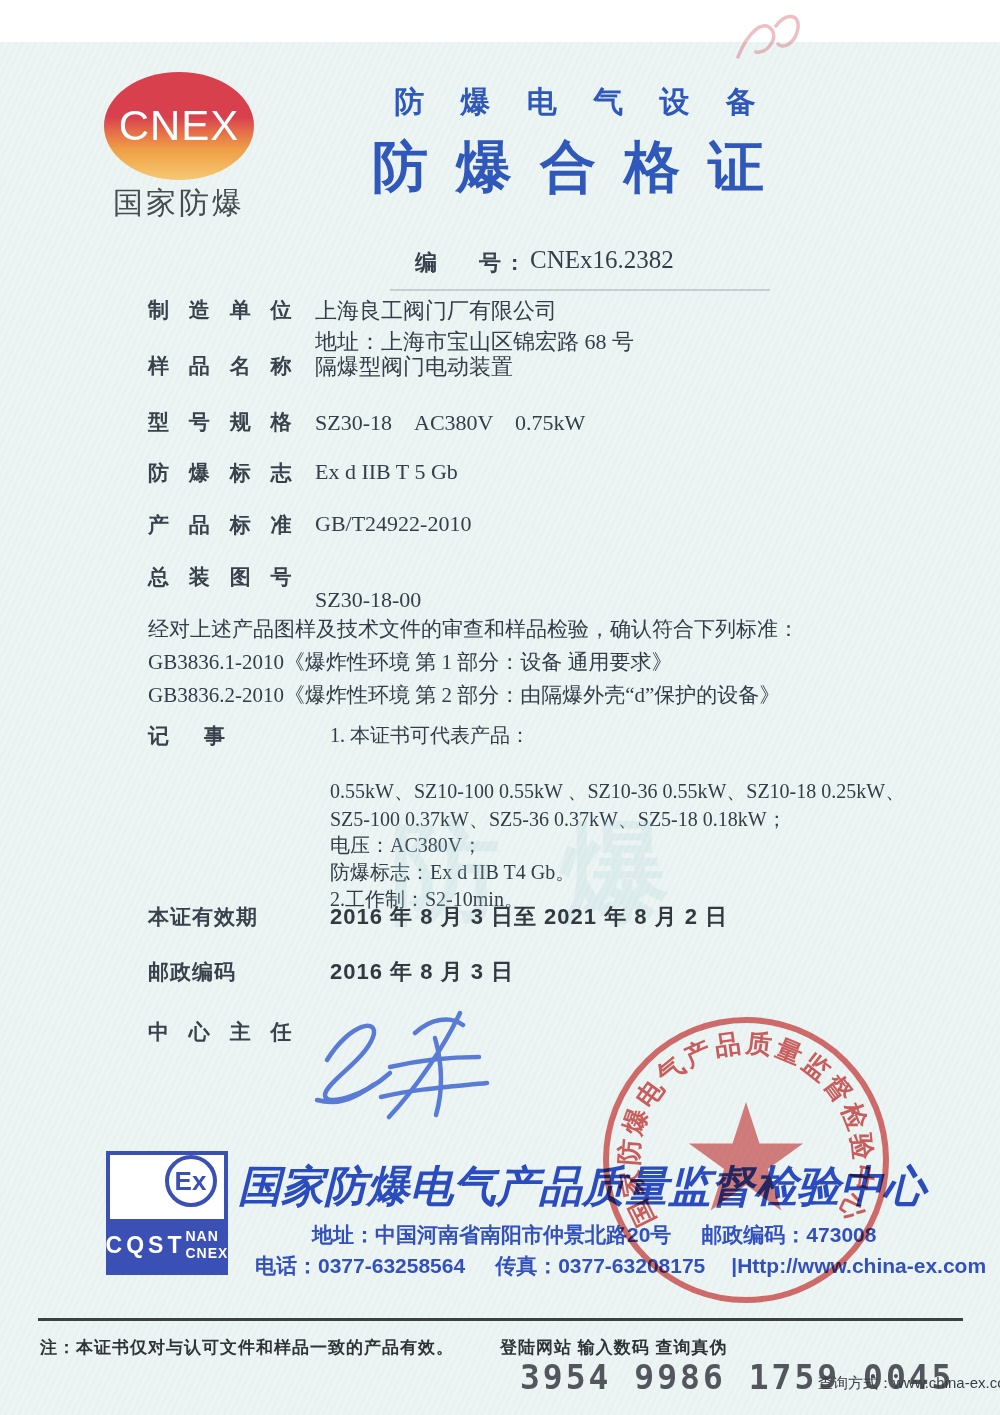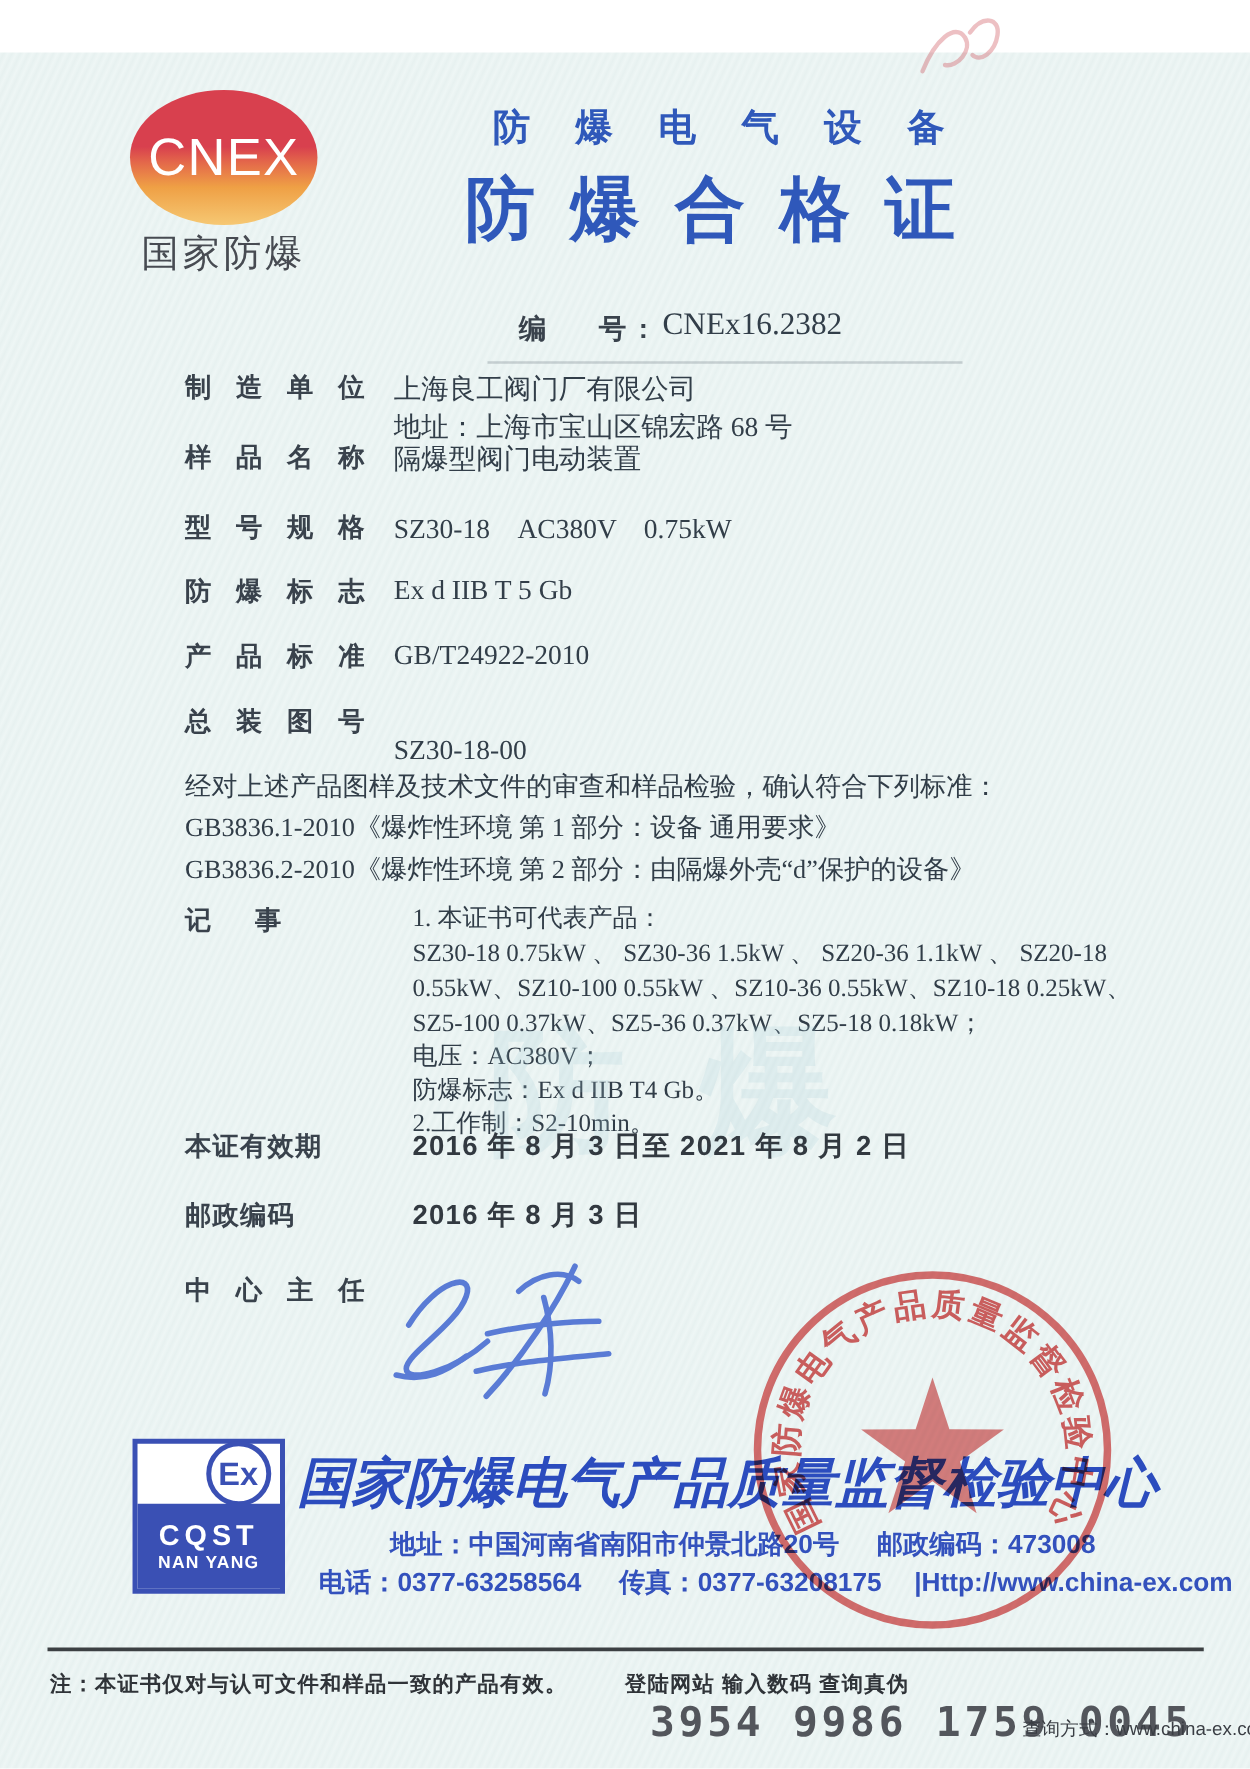--- a/index.html
+++ b/index.html
@@ -30,25 +30,25 @@
   .stmt{position:absolute;left:148px;width:780px;line-height:33px;
     font-family:"Liberation Serif","DejaVu Serif",serif;color:#313d48;font-size:21px;white-space:nowrap;}
   .rmk{position:absolute;left:330px;width:640px;line-height:27px;
     font-family:"Liberation Serif","DejaVu Serif",serif;color:#313d48;font-size:20px;white-space:nowrap;}
   .dateval{font-weight:bold;color:#323940;font-size:22px;letter-spacing:1px;white-space:nowrap;}
   .watermark{position:absolute;left:390px;top:800px;font-size:110px;letter-spacing:60px;
     color:rgba(165,205,215,0.20);font-weight:bold;white-space:nowrap;}
   
   .cqst{position:absolute;left:106px;top:1151px;width:122px;height:124px;border:4px solid #3a50b4;
     background:#ffffff;box-sizing:border-box;display:flex;flex-direction:column;}
-  .cqst-top{height:48px;display:flex;align-items:center;justify-content:center;padding-left:47px;}
+  .cqst-top{height:64px;display:flex;justify-content:center;padding-left:47px;}
   .cqst-circle{width:52px;height:52px;border:4px solid #3a50b4;border-radius:50%;
     display:flex;align-items:center;justify-content:center;box-sizing:border-box;}
   .cqst-ex{color:#3a50b4;font-weight:bold;font-size:26px;}
-  .cqst-bot{flex:1;background:#3a50b4;display:flex;flex-direction:column;align-items:center;justify-content:center;}
+  .cqst-bot{flex:1;background:#3a50b4;display:flex;flex-direction:row;align-items:center;justify-content:center;}
   .cqst-name{color:#ffffff;font-weight:bold;font-size:23px;letter-spacing:4px;line-height:25px;}
   .cqst-city{color:#ffffff;font-weight:bold;font-size:14px;letter-spacing:1px;line-height:17px;}
   .center-name{position:absolute;left:238px;top:1158px;width:700px;color:#2b4cbe;font-weight:bold;
     font-style:italic;font-size:43px;letter-spacing:0px;white-space:nowrap;}
   .contact{position:absolute;color:#3351bd;font-weight:bold;font-size:21px;white-space:nowrap;}
   .gap30{margin-left:30px;} .gap26{margin-left:26px;}
   
   .divider{position:absolute;left:38px;top:1318px;width:925px;height:3px;background:#3c4043;}
   .note-line{position:absolute;left:40px;top:1336px;color:#2f3338;font-weight:bold;font-size:17px;
     letter-spacing:1px;white-space:nowrap;}
@@ -101,21 +101,20 @@
 
   <div class="abs lbl" style="left:148px;top:563px;">总 装 图 号</div>
   <div class="abs val" style="left:315px;top:563px;margin-top:24px;">SZ30-18-00</div>
 
   <div class="stmt" style="top:613px;">经对上述产品图样及技术文件的审查和样品检验，确认符合下列标准：</div>
   <div class="stmt" style="top:646px;">GB3836.1-2010《爆炸性环境 第 1 部分：设备 通用要求》</div>
   <div class="stmt" style="top:679px;">GB3836.2-2010《爆炸性环境 第 2 部分：由隔爆外壳“d”保护的设备》</div>
 
   <div class="abs lbl" style="left:148px;top:722px;">记　事</div>
   <div class="rmk" style="top:722px;">1. 本证书可代表产品：</div>
-  <div class="rmk" style="top:750px;">SZ30-18  0.75kW 、 SZ30-36  1.5kW 、 SZ20-36  1.1kW 、 SZ20-18</div>
   <div class="rmk" style="top:778px;">0.55kW、SZ10-100 0.55kW 、SZ10-36 0.55kW、SZ10-18 0.25kW、</div>
   <div class="rmk" style="top:806px;">SZ5-100 0.37kW、SZ5-36 0.37kW、SZ5-18 0.18kW；</div>
   <div class="rmk" style="top:832px;">电压：AC380V；</div>
   <div class="rmk" style="top:859px;">防爆标志：Ex d IIB T4 Gb。</div>
   <div class="rmk" style="top:886px;">2.工作制：S2-10min。</div>
 
   <div class="watermark">防爆</div>
 
   <div class="abs lbl" style="left:148px;top:903px;letter-spacing:1px;">本证有效期</div>
   <div class="abs dateval" style="left:330px;top:902px;">2016 年 8 月 3 日至 2021 年 8 月 2 日</div>
@@ -138,21 +137,21 @@
   </svg>
 
   <div class="cqst">
     <div class="cqst-top">
       <div class="cqst-circle">
         <span class="cqst-ex">Ex</span>
       </div>
     </div>
     <div class="cqst-bot">
       <span class="cqst-name">CQST</span>
-      <span class="cqst-city">NAN YANG</span>
+      <span class="cqst-city">NAN CNEX</span>
     </div>
   </div>
 
   <div class="center-name">国家防爆电气产品质量监督检验中心</div>
 
   <div class="contact" style="left:312px;top:1221px;">
     <span>地址：中国河南省南阳市仲景北路20号</span><span class="gap30">邮政编码：473008</span>
   </div>
   <div class="contact" style="left:255px;top:1252px;">
     <span>电话：0377-63258564</span><span class="gap30">传真：0377-63208175</span><span class="gap26">|Http://www.china-ex.com</span>

